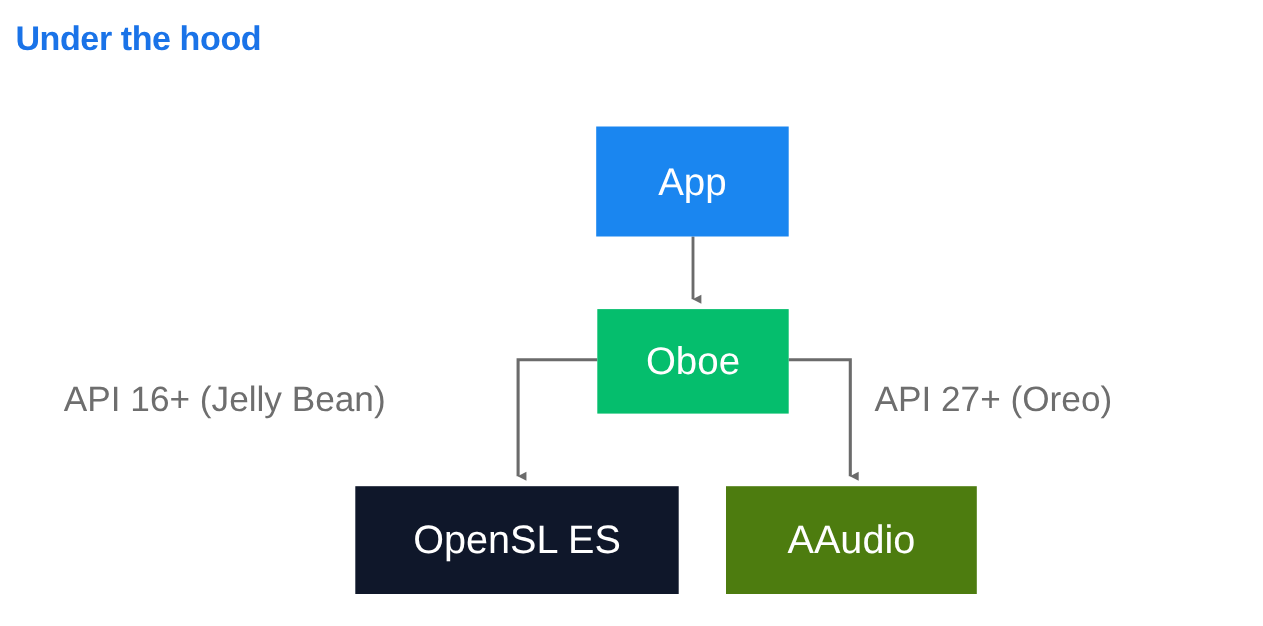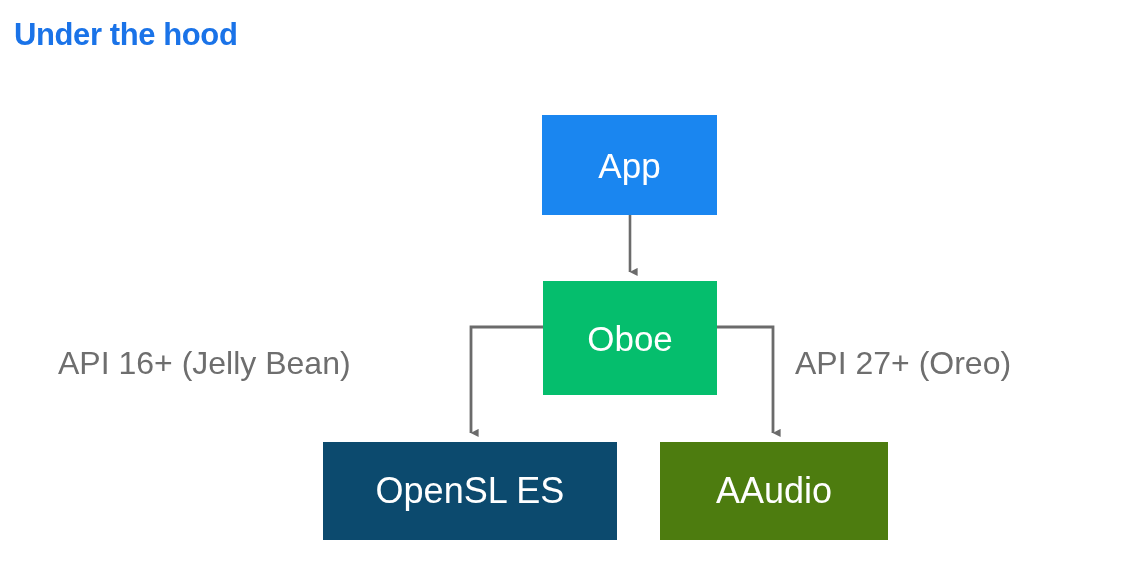--- a/index.html
+++ b/index.html
@@ -75,30 +75,30 @@
     top: 115px;
     width: 175px;
     height: 100px;
     background: #1a86f0;
     font-size: 35px;
   }
   #node-oboe {
     left: 543px;
     top: 281px;
     width: 174px;
-    height: 114px;
+    height: 95px;
     background: #05be6d;
     font-size: 35px;
   }
   #node-opensl {
     left: 323px;
     top: 442px;
     width: 294px;
     height: 98px;
-    background: #0c4a6e;
+    background: #0f172a;
     font-size: 36px;
   }
   #node-aaudio {
     left: 660px;
     top: 442px;
     width: 228px;
     height: 98px;
     background: #4d7c0f;
     font-size: 36px;
   }

